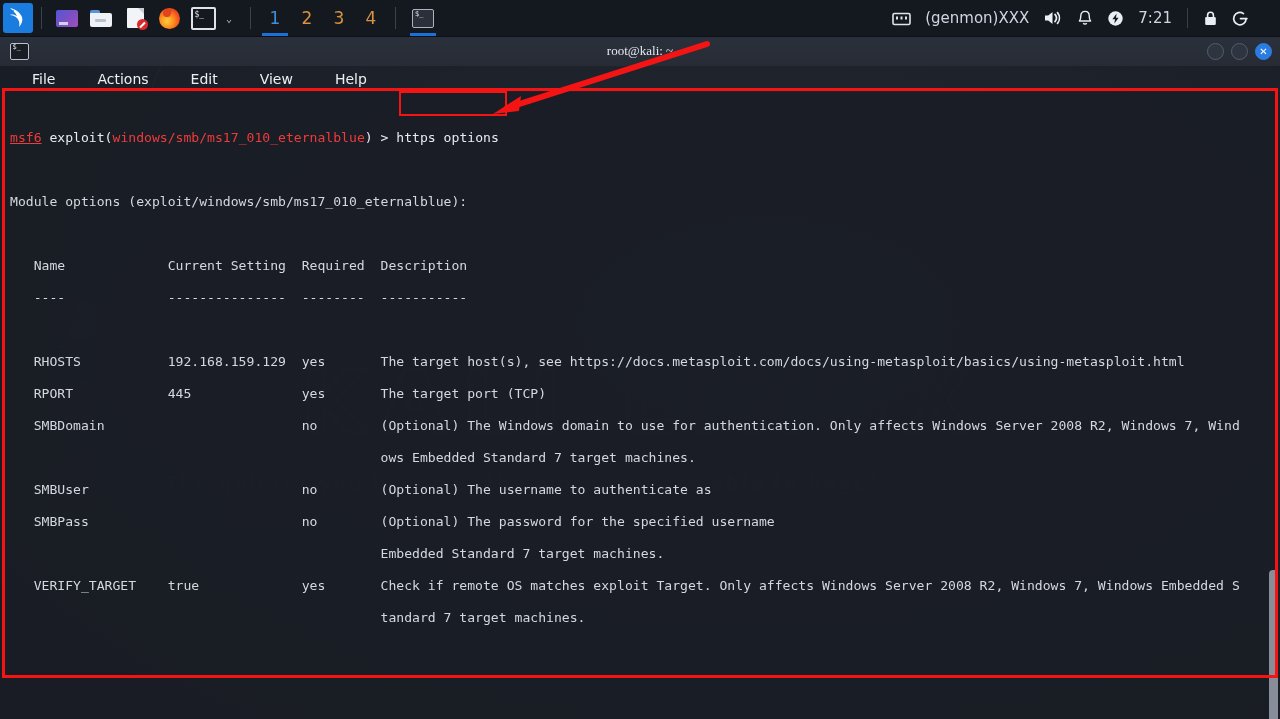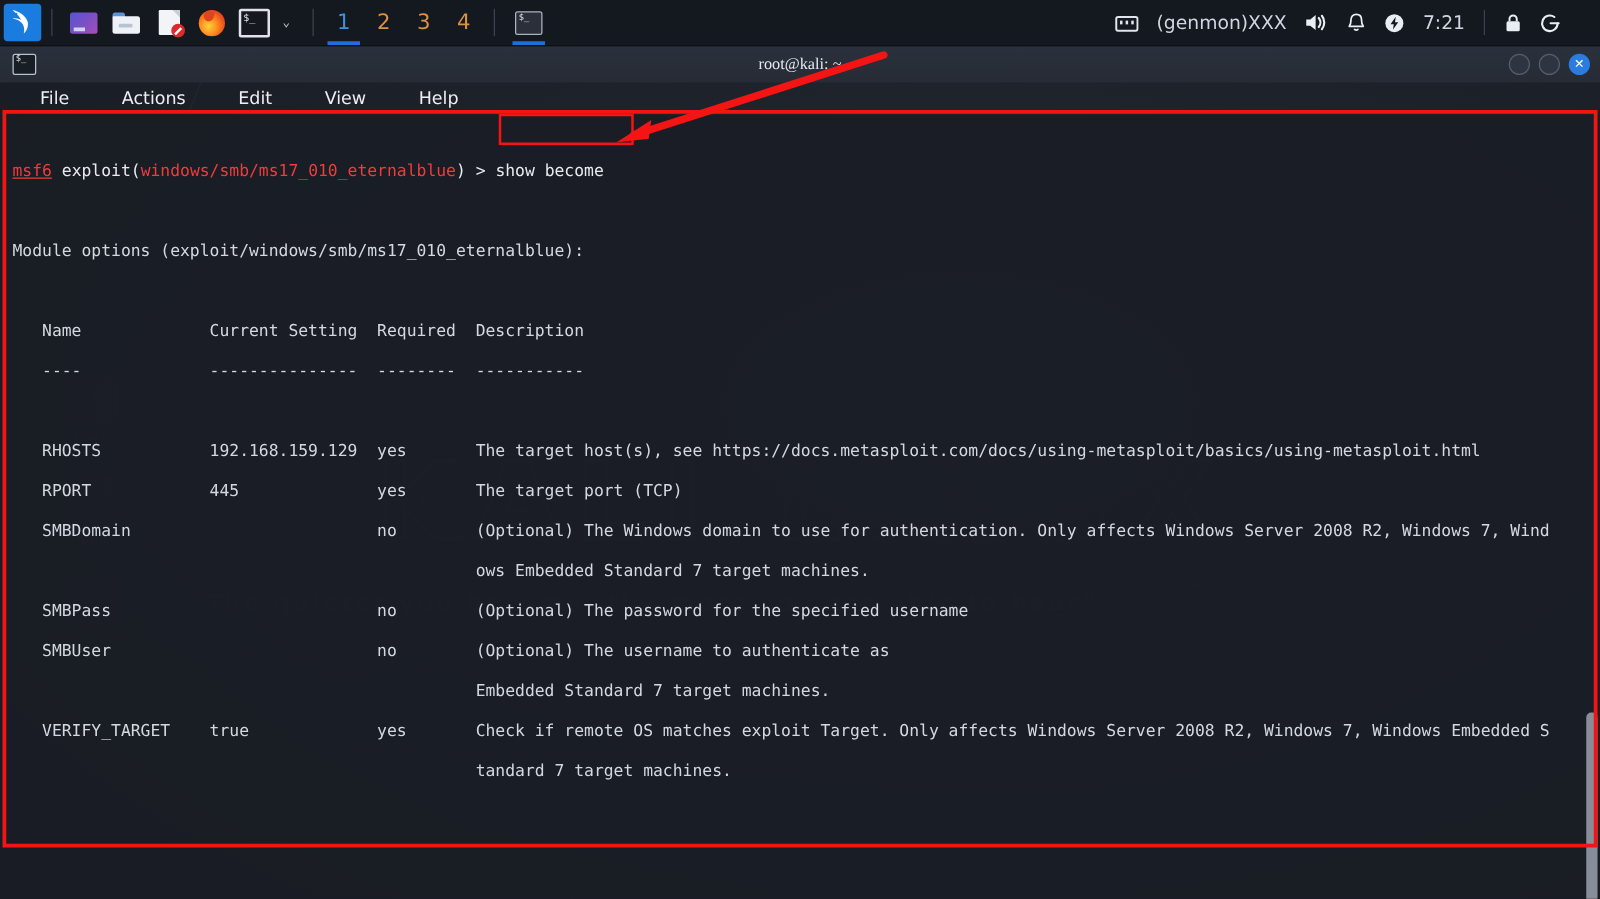--- a/index.html
+++ b/index.html
@@ -380,33 +380,33 @@
     <span>File</span>
     <span>Actions</span>
     <span>Edit</span>
     <span>View</span>
     <span>Help</span>
   </div>
 
   <div class="termbody">
     <div class="term-text">
 
-<div class="ln"><span class="c-red u">msf6</span><span class="c-white"> exploit(</span><span class="c-red">windows/smb/ms17_010_eternalblue</span><span class="c-white">) &gt; </span><span class="c-white">show become</span></div>
+<div class="ln"><span class="c-red u">msf6</span><span class="c-white"> exploit(</span><span class="c-red">windows/smb/ms17_010_eternalblue</span><span class="c-white">) &gt; </span><span class="c-white">https options</span></div>
 <div class="ln"> </div>
 <div class="ln">Module options (exploit/windows/smb/ms17_010_eternalblue):</div>
 <div class="ln"> </div>
 <div class="ln">   Name             Current Setting  Required  Description</div>
 <div class="ln">   ----             ---------------  --------  -----------</div>
 <div class="ln"> </div>
 <div class="ln">   RHOSTS           192.168.159.129  yes       The target host(s), see https://docs.metasploit.com/docs/using-metasploit/basics/using-metasploit.html</div>
 <div class="ln">   RPORT            445              yes       The target port (TCP)</div>
 <div class="ln">   SMBDomain                         no        (Optional) The Windows domain to use for authentication. Only affects Windows Server 2008 R2, Windows 7, Wind</div>
 <div class="ln">                                               ows Embedded Standard 7 target machines.</div>
+<div class="ln">   SMBUser                           no        (Optional) The username to authenticate as</div>
 <div class="ln">   SMBPass                           no        (Optional) The password for the specified username</div>
-<div class="ln">   SMBUser                           no        (Optional) The username to authenticate as</div>
 <div class="ln">                                               Embedded Standard 7 target machines.</div>
 <div class="ln">   VERIFY_TARGET    true             yes       Check if remote OS matches exploit Target. Only affects Windows Server 2008 R2, Windows 7, Windows Embedded S</div>
 <div class="ln">                                               tandard 7 target machines.</div>
 <div class="ln"> </div>
 <div class="ln"> </div>
 
 
 
 
 

